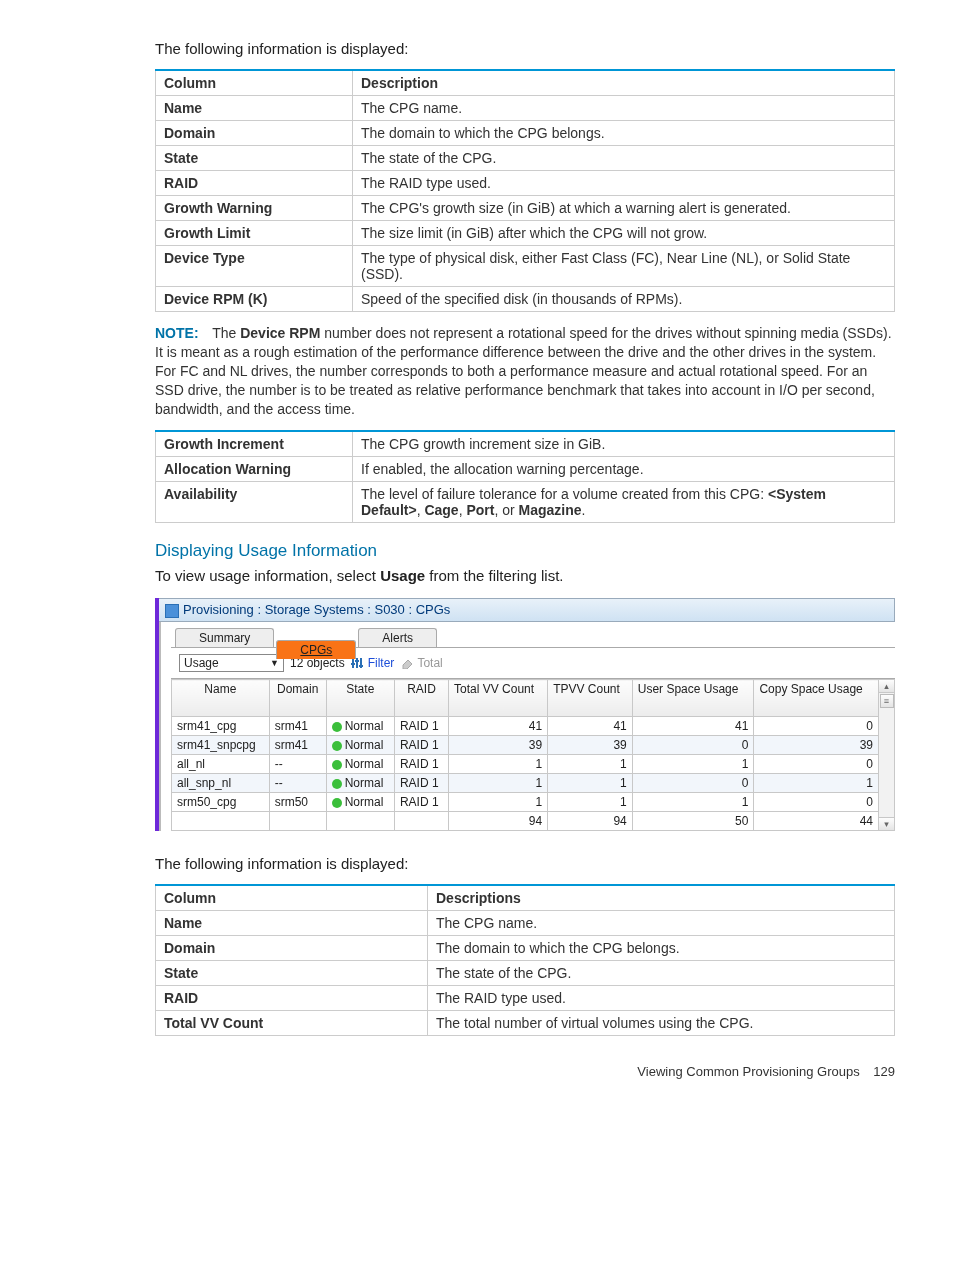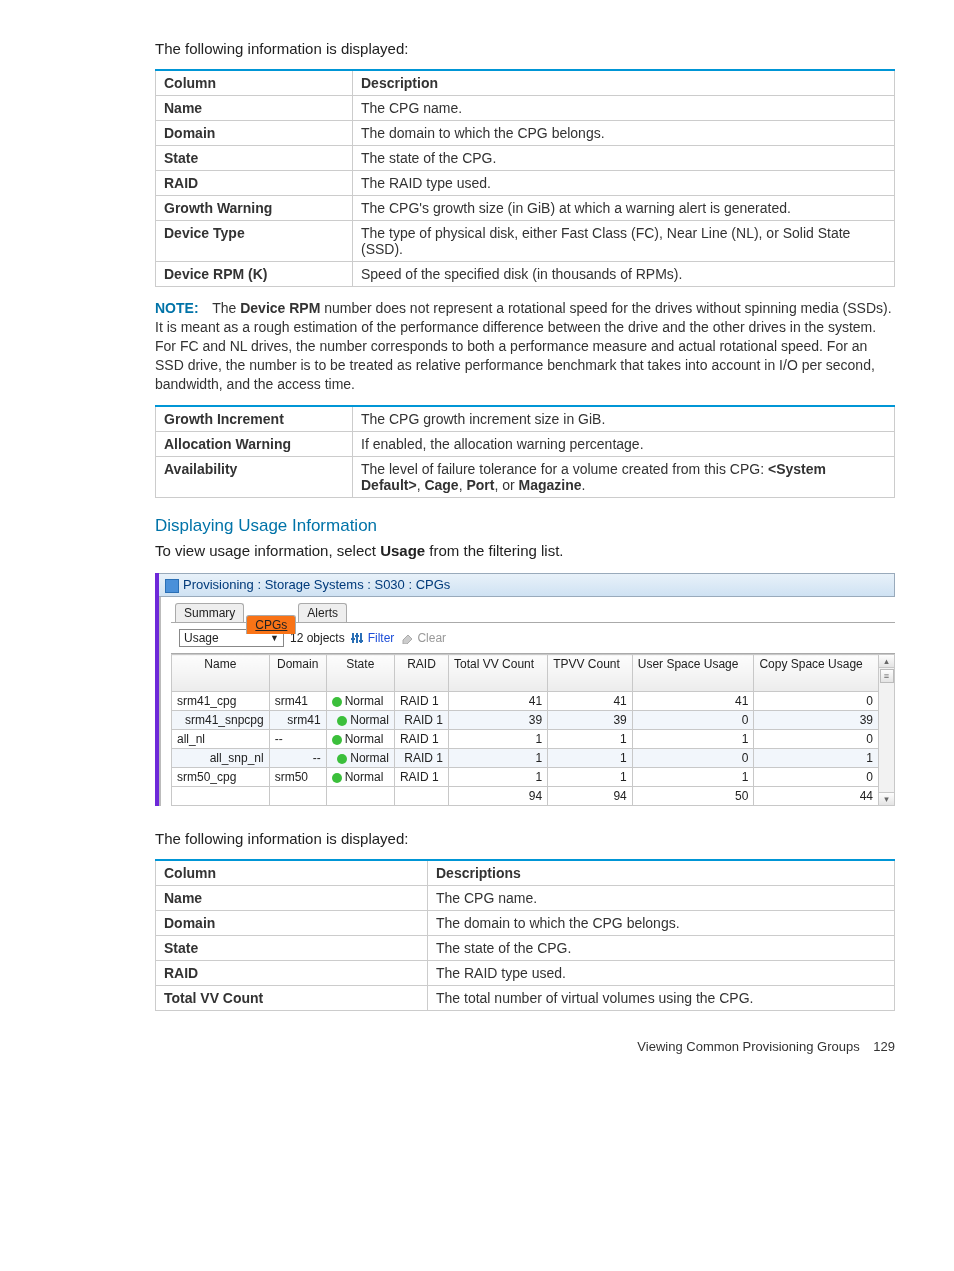--- a/index.html
+++ b/index.html
@@ -78,21 +78,21 @@
     color: #222;
   }
   .tabs {
     display: flex;
     border-bottom: 1px solid #aaa;
     padding-left: 4px;
   }
   .tab {
     border: 1px solid #aaa;
     border-bottom: none;
-    padding: 2px 8px;
+    padding: 2px 23px;
     margin-right: 2px;
     background: #eee;
     border-radius: 3px 3px 0 0;
     font-size: 12px;
   }
   .tab.active {
     background: #f97316;
     position: relative;
     top: 12px;
     text-decoration: underline;
@@ -149,21 +149,21 @@
   }
   table.grid th {
     background: linear-gradient(#fdfdfd, #ececec);
     font-weight: normal;
     text-align: left;
     vertical-align: top;
     height: 32px;
   }
   table.grid td.left { text-align: left; }
   table.grid td.right { text-align: right; }
-  table.grid tbody tr.alt td { background: #f2f6fb; text-align: right; }
+  table.grid tbody tr.alt td { background: #f2f6fb; }
   table.grid tfoot td { font-weight: normal; padding-left: 39px; }
   .state-dot {
     display: inline-block;
     width: 10px; height: 10px;
     background: #3bbf3b;
     border-radius: 50%;
     margin-right: 3px;
     vertical-align: middle;
   }
   .scrollbar {
@@ -229,20 +229,24 @@
         <th>State</th>
         <td>The state of the CPG.</td>
       </tr>
     <tr>
         <th>RAID</th>
         <td>The RAID type used.</td>
       </tr>
     <tr>
         <th>Growth Warning</th>
         <td>The CPG's growth size (in GiB) at which a warning alert is generated.</td>
+      </tr>
+    <tr>
+        <th>Growth Limit</th>
+        <td>The size limit (in GiB) after which the CPG will not grow.</td>
       </tr>
     <tr>
         <th>Device Type</th>
         <td>The type of physical disk, either Fast Class (FC), Near Line (NL), or Solid State (SSD).</td>
       </tr>
     <tr>
         <th>Device RPM (K)</th>
         <td>Speed of the specified disk (in thousands of RPMs).</td>
       </tr>
   </tbody>
@@ -302,21 +306,21 @@
             <rect x="0" y="6" width="4" height="2" fill="#2a6fb5"></rect>
             <rect x="4" y="3" width="4" height="2" fill="#2a6fb5"></rect>
             <rect x="8" y="8" width="4" height="2" fill="#2a6fb5"></rect>
           </svg>
         <span>Filter</span>
       </span>
       <span class="clear">
         <svg width="14" height="12" viewBox="0 0 14 12">
             <polygon points="3,8 8,3 12,7 7,12 3,12" fill="#ccc" stroke="#aaa"></polygon>
           </svg>
-        <span>Clear</span>
+        <span>Total</span>
       </span>
     </div>
     <div class="grid-wrap">
     <table class="grid">
       <thead>
         <tr>
           <th style="text-align:center">Name</th>
           <th style="text-align:center">Domain</th>
           <th style="text-align:center">State</th>
           <th style="text-align:center">RAID</th>

